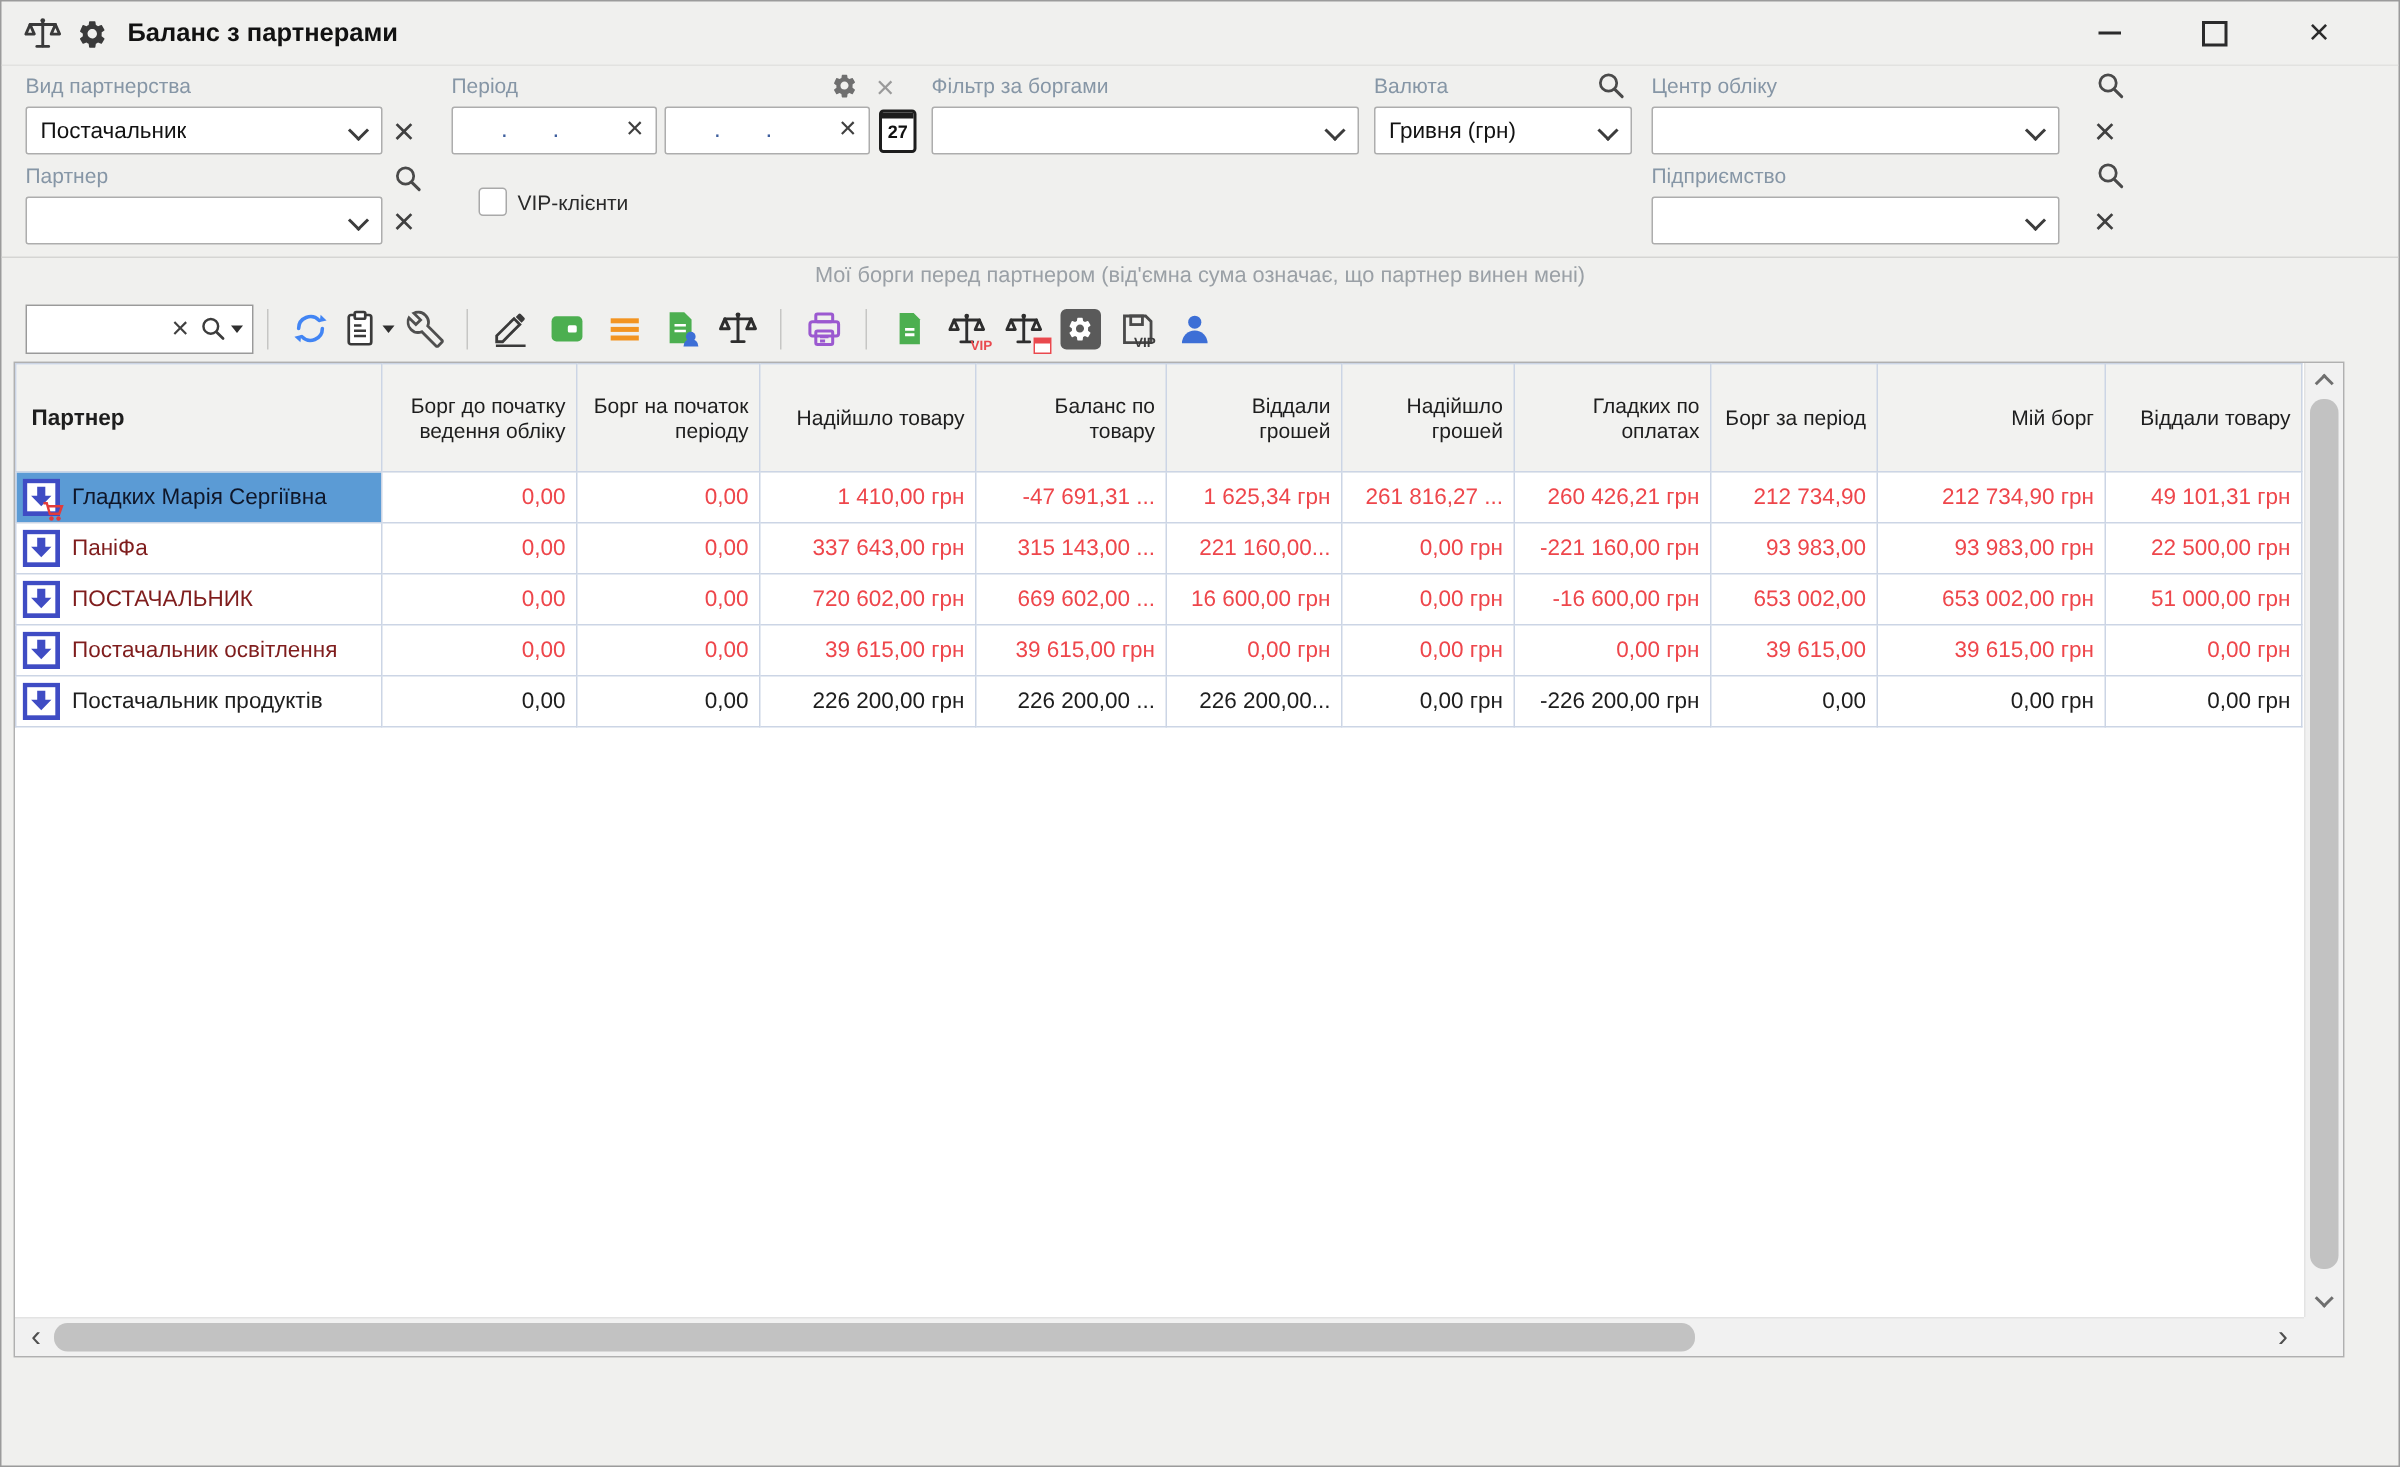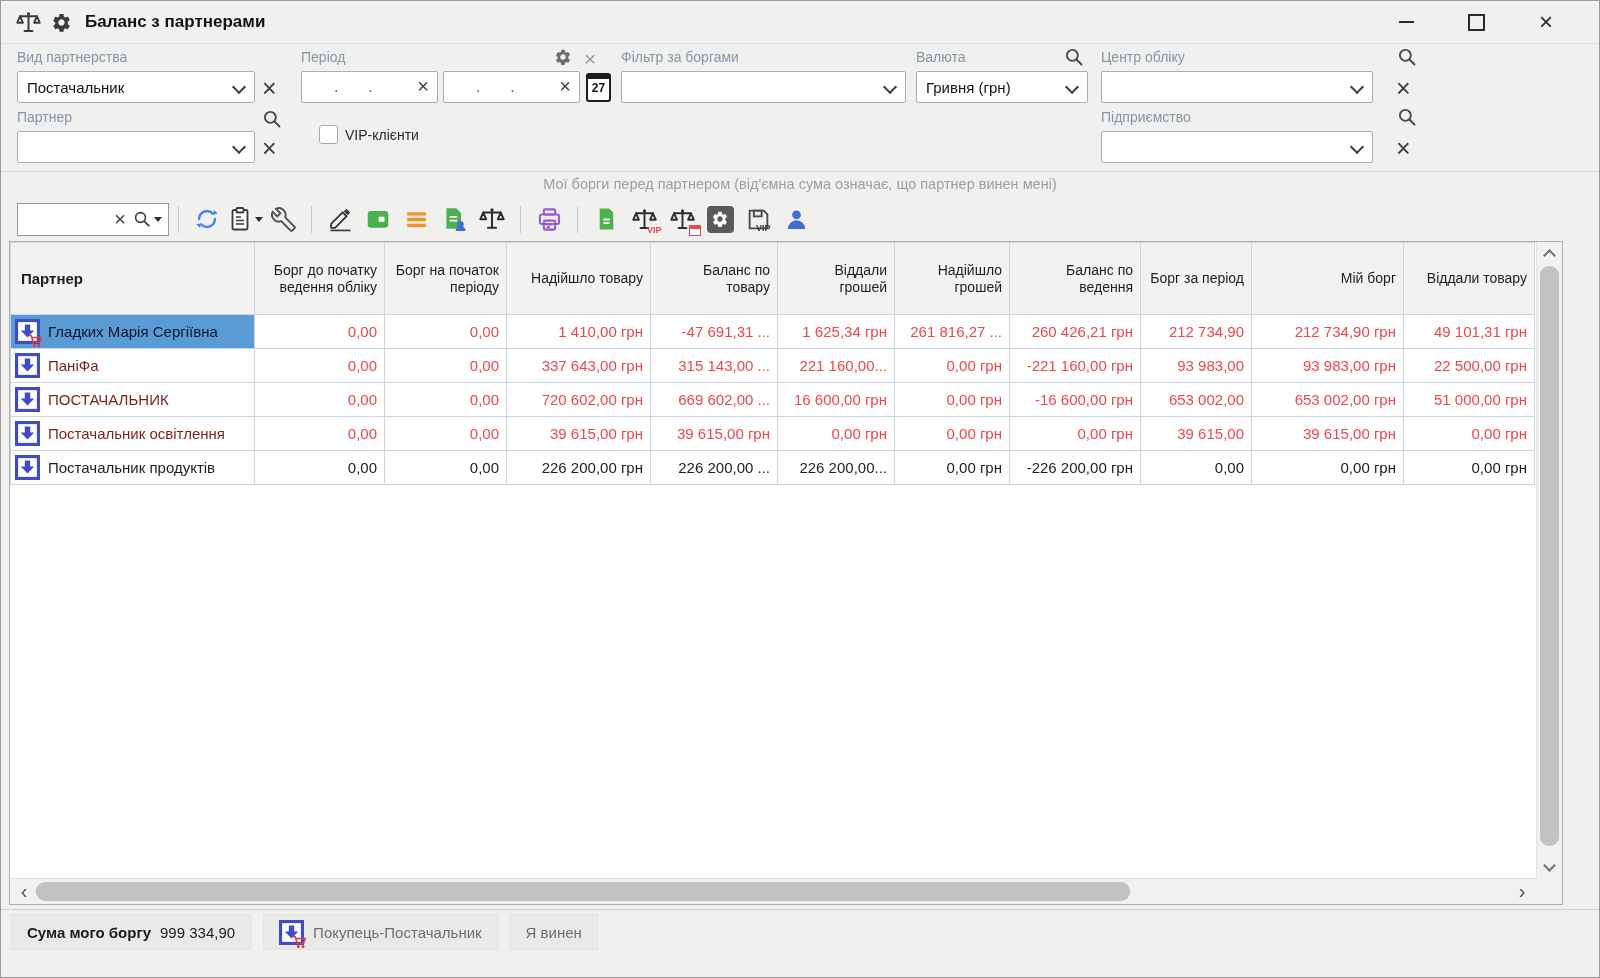--- a/index.html
+++ b/index.html
@@ -404,21 +404,21 @@
         </colgroup>
         <thead>
             <tr>
               <th class="left">Партнер</th>
               <th>Борг до початку ведення обліку</th>
               <th>Борг на початок періоду</th>
               <th>Надійшло товару</th>
               <th>Баланс по товару</th>
               <th>Віддали грошей</th>
               <th>Надійшло грошей</th>
-              <th>Баланс по ведення</th>
+              <th>Гладких по оплатах</th>
               <th>Борг за період</th>
               <th>Мій борг</th>
               <th>Віддали товару</th>
             </tr>
           </thead>
         <tbody>
             <tr class="tone-red">
               <td class="partner-td">
                 <div class="partner-cell selected">
                   <span class="ric"><svg width="25" height="25">
@@ -533,34 +533,14 @@
         </div>
     </div>
     <div class="hscroll">
       <div class="harrow left">‹</div>
       <div class="hthumb"></div>
       <div class="harrow right">›</div>
     </div>
     <div class="corner"></div>
   </div>
 
-  <div class="statusbar">
-    <div class="chip">
-      <span class="chip-label">Сума мого боргу</span>
-      <span class="chip-value">999 334,90</span>
-    </div>
-    <div class="chip">
-      <span class="ric">
-        <svg width="25" height="25">
-            <use href="#i-arrowbox"></use>
-          </svg>
-        <svg class="cart" width="16" height="14">
-            <use href="#i-cart"></use>
-          </svg>
-      </span>
-      <span class="chip-gray">Покупець-Постачальник</span>
-    </div>
-    <div class="chip">
-      <span class="chip-gray">Я винен</span>
-    </div>
-  </div>
 
 </div>
 
 </body></html>

